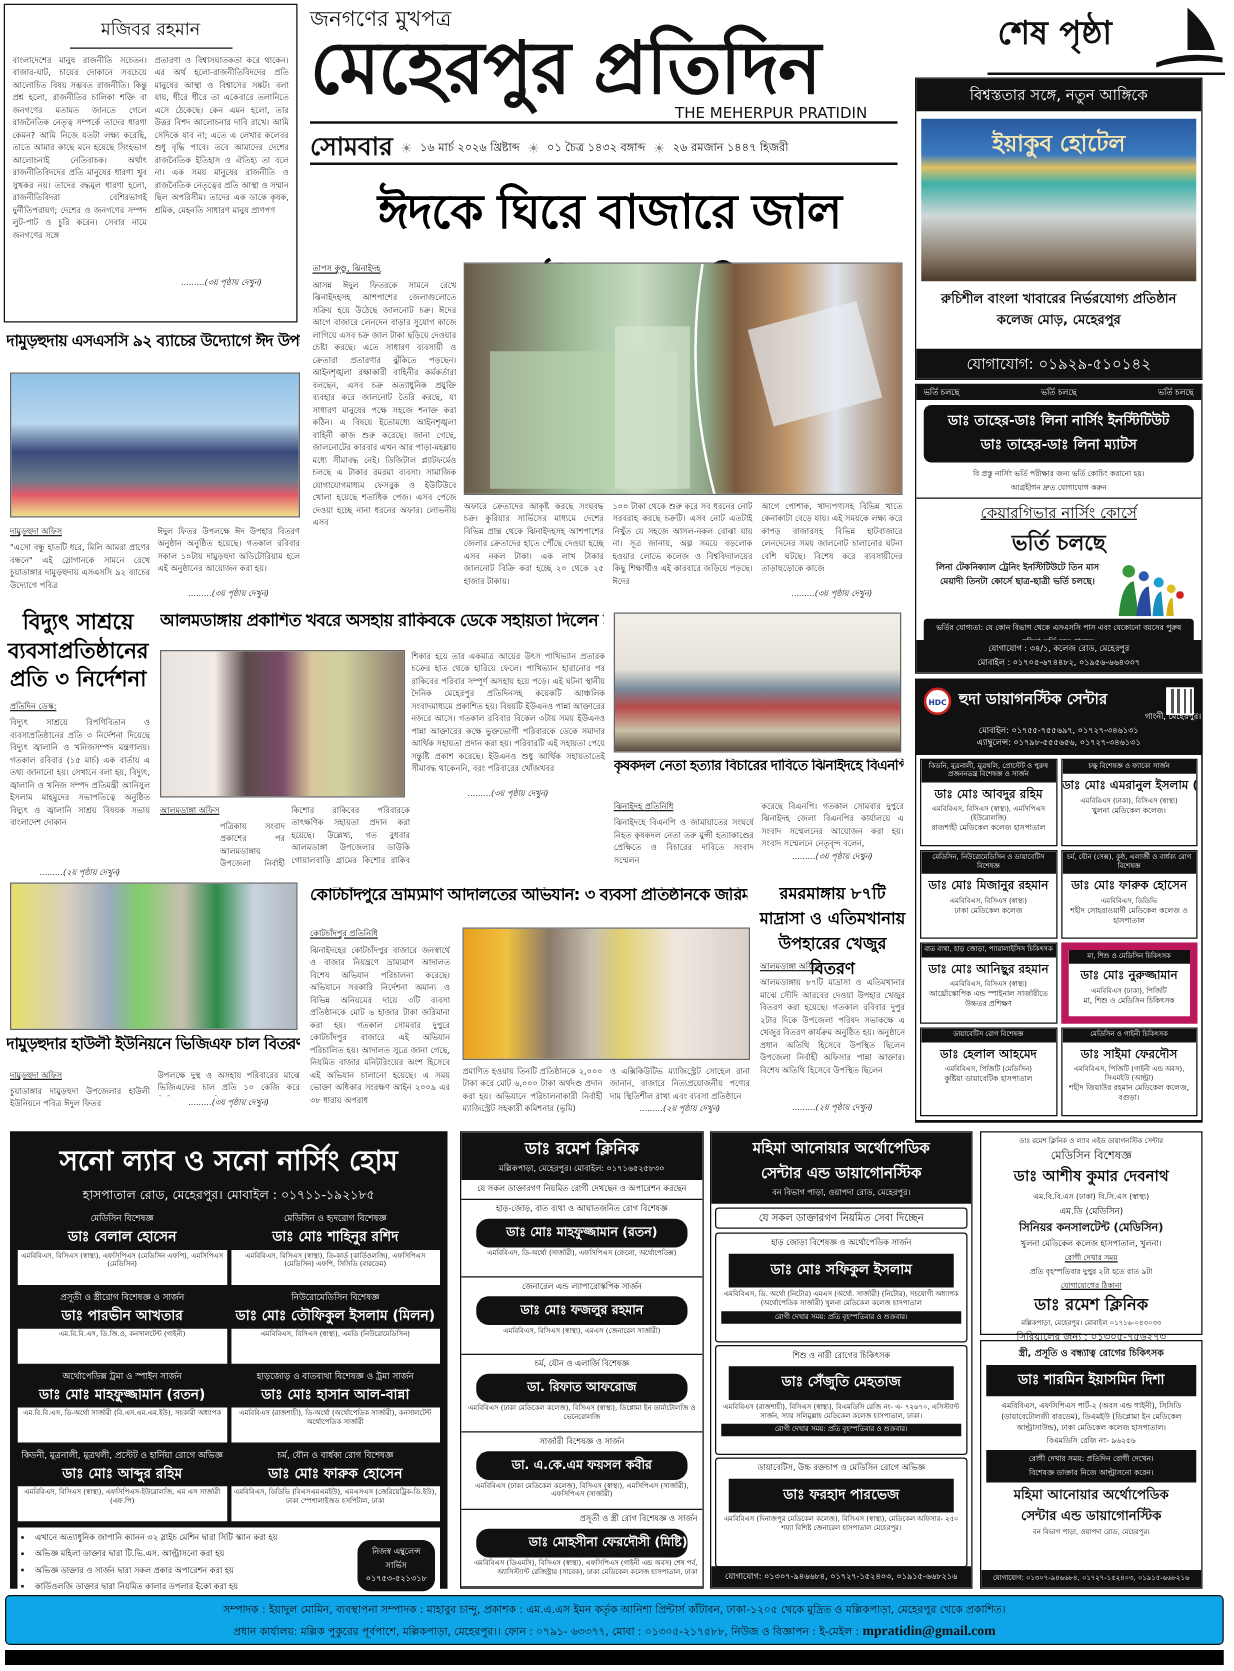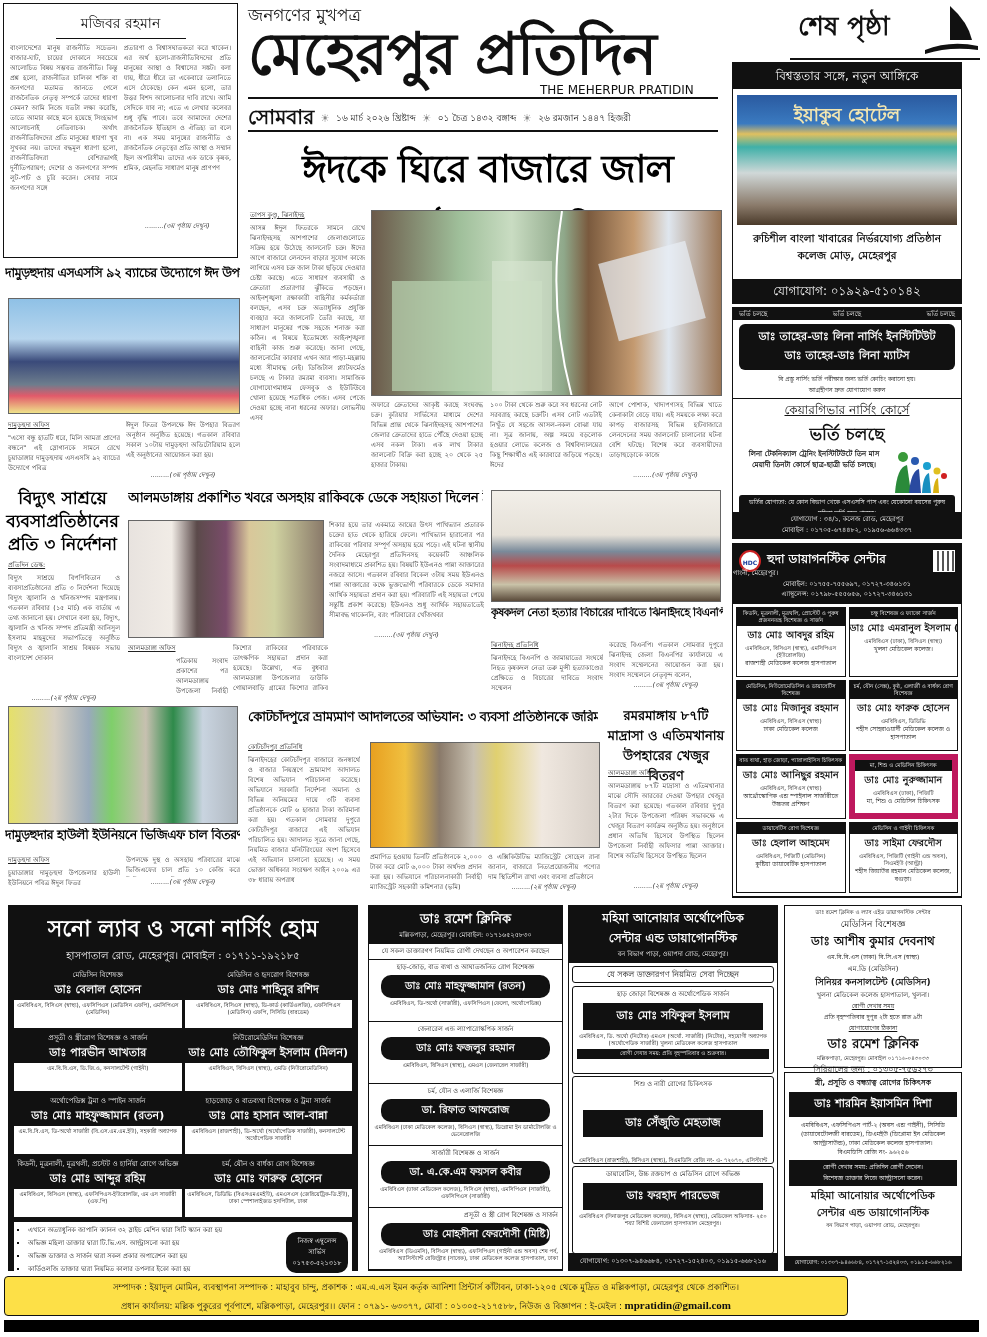--- a/index.html
+++ b/index.html
@@ -193,21 +193,21 @@
     <div style="font-size:6.5px;">যোগাযোগ : ৩৪/১, কলেজ রোড, মেহেরপুর</div>
     <div style="font-size:6.5px;">মোবাইল : ০১৭০৫-৬৭৪৪৮২, ০১৯৫৬-৬৬৪৩৩৭</div>
   </div>
 </div>
 
 <div class="abs box" style="left:732px;top:543px;width:230px;height:355px;background:#111;">
   <div style="height:60px;position:relative;color:#fff;">
     <div style="position:absolute;left:6px;top:6px;width:22px;height:22px;border-radius:50%;background:#fff;color:#1a3a9a;font-size:6px;font-weight:bold;line-height:22px;text-align:center;border:2px solid #c22;">HDC</div>
     <div style="position:absolute;left:34px;top:6px;font-size:12px;font-weight:bold;">হুদা ডায়াগনস্টিক সেন্টার</div>
     <div style="position:absolute;right:6px;top:6px;width:22px;height:22px;background:repeating-linear-gradient(90deg,#fff 0 3px,#555 3px 5px),#fff;border:1px solid #fff;"></div>
-    <div style="position:absolute;left:0;right:0;top:24px;font-size:6.5px;text-align:left;">গাংনী, মেহেরপুর।</div>
+    <div style="position:absolute;left:0;right:0;top:24px;font-size:6.5px;text-align:right;">গাংনী, মেহেরপুর।</div>
     <div style="position:absolute;left:0;right:0;top:35px;font-size:6.5px;text-align:center;">মোবাইল: ০১৭৫৫-৭৫৫৬৯৭, ০১৭২৭-৩৪৬১৩১</div>
     <div style="position:absolute;left:0;right:0;top:45px;font-size:6.5px;text-align:center;">এ্যাম্বুলেন্স: ০১৭৯৮-৫৫৫৬৫৬, ০১৭২৭-৩৪৬১৩১</div>
   </div>
   <div id="huda-grid" style="display:grid;grid-template-columns:1fr 1fr;gap:3px;padding:3px;background:#fff;height:292px;">
       <div style="border:1px solid #111;text-align:center;overflow:hidden;">
         <div style="background:#111;color:#fff;font-size:5.5px;padding:2px;line-height:7px;">কিডনি, মূত্রনালী, মূত্রথলি, প্রোস্টেট ও পুরুষ প্রজননতন্ত্র বিশেষজ্ঞ ও সার্জন</div>
         <div style="font-size:9.5px;font-weight:bold;margin:2px 0;white-space:nowrap;">ডাঃ মোঃ আবদুর রহিম</div>
         <div style="font-size:5.5px;line-height:7px;">এমবিবিএস, বিসিএস (স্বাস্থ্য), এমসিপিএস (ইউরোলজি)</div>
         <div style="font-size:6px;line-height:8px;">রাজশাহী মেডিকেল কলেজ হাসপাতাল</div>
       </div>
@@ -357,21 +357,21 @@
   <div style="font-size:8px;text-align:center;border:1.5px solid #111;margin:3px;border-radius:3px;padding:1px;">যে সকল ডাক্তারগণ নিয়মিত সেবা দিচ্ছেন</div>
   <div id="mohima-list">
       <div style="text-align:center;border:1px solid #111;margin:2px 3px;padding:2px 4px;height:88px;overflow:hidden;border-radius:3px;">
         <div style="font-size:6.5px;">হাড় জোড়া বিশেষজ্ঞ ও অর্থোপেডিক সার্জন</div>
         <div style="background:#111;color:#fff;font-size:11px;font-weight:bold;padding:4px 0;margin:3px 6px;">ডাঃ মোঃ সফিকুল ইসলাম</div>
         <div style="font-size:5.5px;line-height:7px;">এমবিবিএস, ডি. অর্থো (নিটোর) এমএস (অর্থো. সার্জারী) (নিটোর), সহযোগী অধ্যাপক (অর্থোপেডিক সার্জারী) খুলনা মেডিকেল কলেজ হাসপাতাল</div>
         <div style="background:#111;color:#fff;font-size:5.5px;margin-top:2px;padding:1px;">রোগী দেখার সময়: প্রতি বৃহস্পতিবার ও শুক্রবার।</div>
       </div>
       <div style="text-align:center;border:1px solid #111;margin:2px 3px;padding:2px 4px;height:88px;overflow:hidden;border-radius:3px;">
         <div style="font-size:6.5px;">শিশু ও নারী রোগের চিকিৎসক</div>
-        <div style="background:#111;color:#fff;font-size:11px;font-weight:bold;padding:4px 0;margin:20px 6px;">ডাঃ সেঁজুতি মেহতাজ</div>
+        <div style="background:#111;color:#fff;font-size:11px;font-weight:bold;padding:4px 0;margin:3px 6px;">ডাঃ সেঁজুতি মেহতাজ</div>
         <div style="font-size:5.5px;line-height:7px;">এমবিবিএস (রাজশাহী), বিসিএস (স্বাস্থ্য), বিএমডিসি রেজি নং- এ- ৭২৬৭০, এসিস্ট্যান্ট সার্জন, স্যার সলিমুল্লাহ মেডিকেল কলেজ হাসপাতাল, ঢাকা।</div>
         <div style="background:#111;color:#fff;font-size:5.5px;margin-top:2px;padding:1px;">রোগী দেখার সময়: প্রতি বৃহস্পতিবার ও শুক্রবার।</div>
       </div>
       <div style="text-align:center;border:1px solid #111;margin:2px 3px;padding:2px 4px;height:88px;overflow:hidden;border-radius:3px;">
         <div style="font-size:6.5px;">ডায়াবেটিস, উচ্চ রক্তচাপ ও মেডিসিন রোগে অভিজ্ঞ</div>
         <div style="background:#111;color:#fff;font-size:11px;font-weight:bold;padding:4px 0;margin:3px 6px;">ডাঃ ফরহাদ পারভেজ</div>
         <div style="font-size:5.5px;line-height:7px;">এমবিবিএস (দিনাজপুর মেডিকেল কলেজ), বিসিএস (স্বাস্থ্য), মেডিকেল অফিসার- ২৫০ শয্যা বিশিষ্ট জেনারেল হাসপাতাল মেহেরপুর।</div>
       </div>
     </div>
   <div class="black" style="position:absolute;bottom:0;left:0;right:0;font-size:6.5px;text-align:center;padding:3px 0;">যোগাযোগ: ০১৩০৭-৯৪৬৬৮৪, ০১৭২৭-১৫২৪০৩, ০১৯১৫-৬৬৮২১৬</div>
@@ -401,20 +401,20 @@
   <div class="black" style="margin:2px 4px;padding:2px;">
     <div style="font-size:6px;">রোগী দেখার সময়: প্রতিদিন রোগী দেখেন।</div>
     <div style="font-size:6px;">বিশেষজ্ঞ ডাক্তার নিজে আল্ট্রাসনো করেন।</div>
   </div>
   <div style="font-size:10.5px;font-weight:bold;">মহিমা আনোয়ার অর্থোপেডিক</div>
   <div style="font-size:10.5px;font-weight:bold;">সেন্টার এন্ড ডায়াগোনস্টিক</div>
   <div style="font-size:5.5px;">বন বিভাগ পাড়া, ওয়াপদা রোড, মেহেরপুর।</div>
   <div class="black" style="position:absolute;bottom:0;left:0;right:0;font-size:5.5px;padding:3px 0;">যোগাযোগ: ০১৩০৭-৯৪৬৬৮৪, ০১৭২৭-১৫২৪০৩, ০১৯১৫-৬৬৮২১৬</div>
 </div>
 
-<div class="abs" style="left:4px;top:1276px;width:844px;height:40px;background:#fde047;border:1.5px solid #111;border-radius:4px;text-align:center;padding-top:4px;">
+<div class="abs" style="left:4px;top:1276px;width:975px;height:40px;background:#0ea5e9;border:1.5px solid #111;border-radius:4px;text-align:center;padding-top:4px;">
   <div style="font-size:8.5px;">সম্পাদক : ইয়াদুল মোমিন, ব্যবস্থাপনা সম্পাদক : মাহাবুব চান্দু, প্রকাশক : এম.এ.এস ইমন কর্তৃক আনিশা প্রিন্টার্স কাঁটাবন, ঢাকা-১২০৫ থেকে মুদ্রিত ও মল্লিকপাড়া, মেহেরপুর থেকে প্রকাশিত।</div>
   <div style="font-size:8.5px;margin-top:4px;">
     <span>প্রধান কার্যালয়: মল্লিক পুকুরের পূর্বপাশে, মল্লিকপাড়া, মেহেরপুর।। ফোন : ০৭৯১- ৬৩৩৭৭, মোবা : ০১৩০৫-২১৭৫৮৮, নিউজ ও বিজ্ঞাপন : ই-মেইল :</span>
     <span style="font-family:'Liberation Serif',serif;font-weight:bold;font-size:11px;">mpratidin@gmail.com</span>
   </div>
 </div>
 <div class="abs" style="left:4px;top:1320px;width:975px;height:12px;background:#000;"></div>
 
 </body></html>

